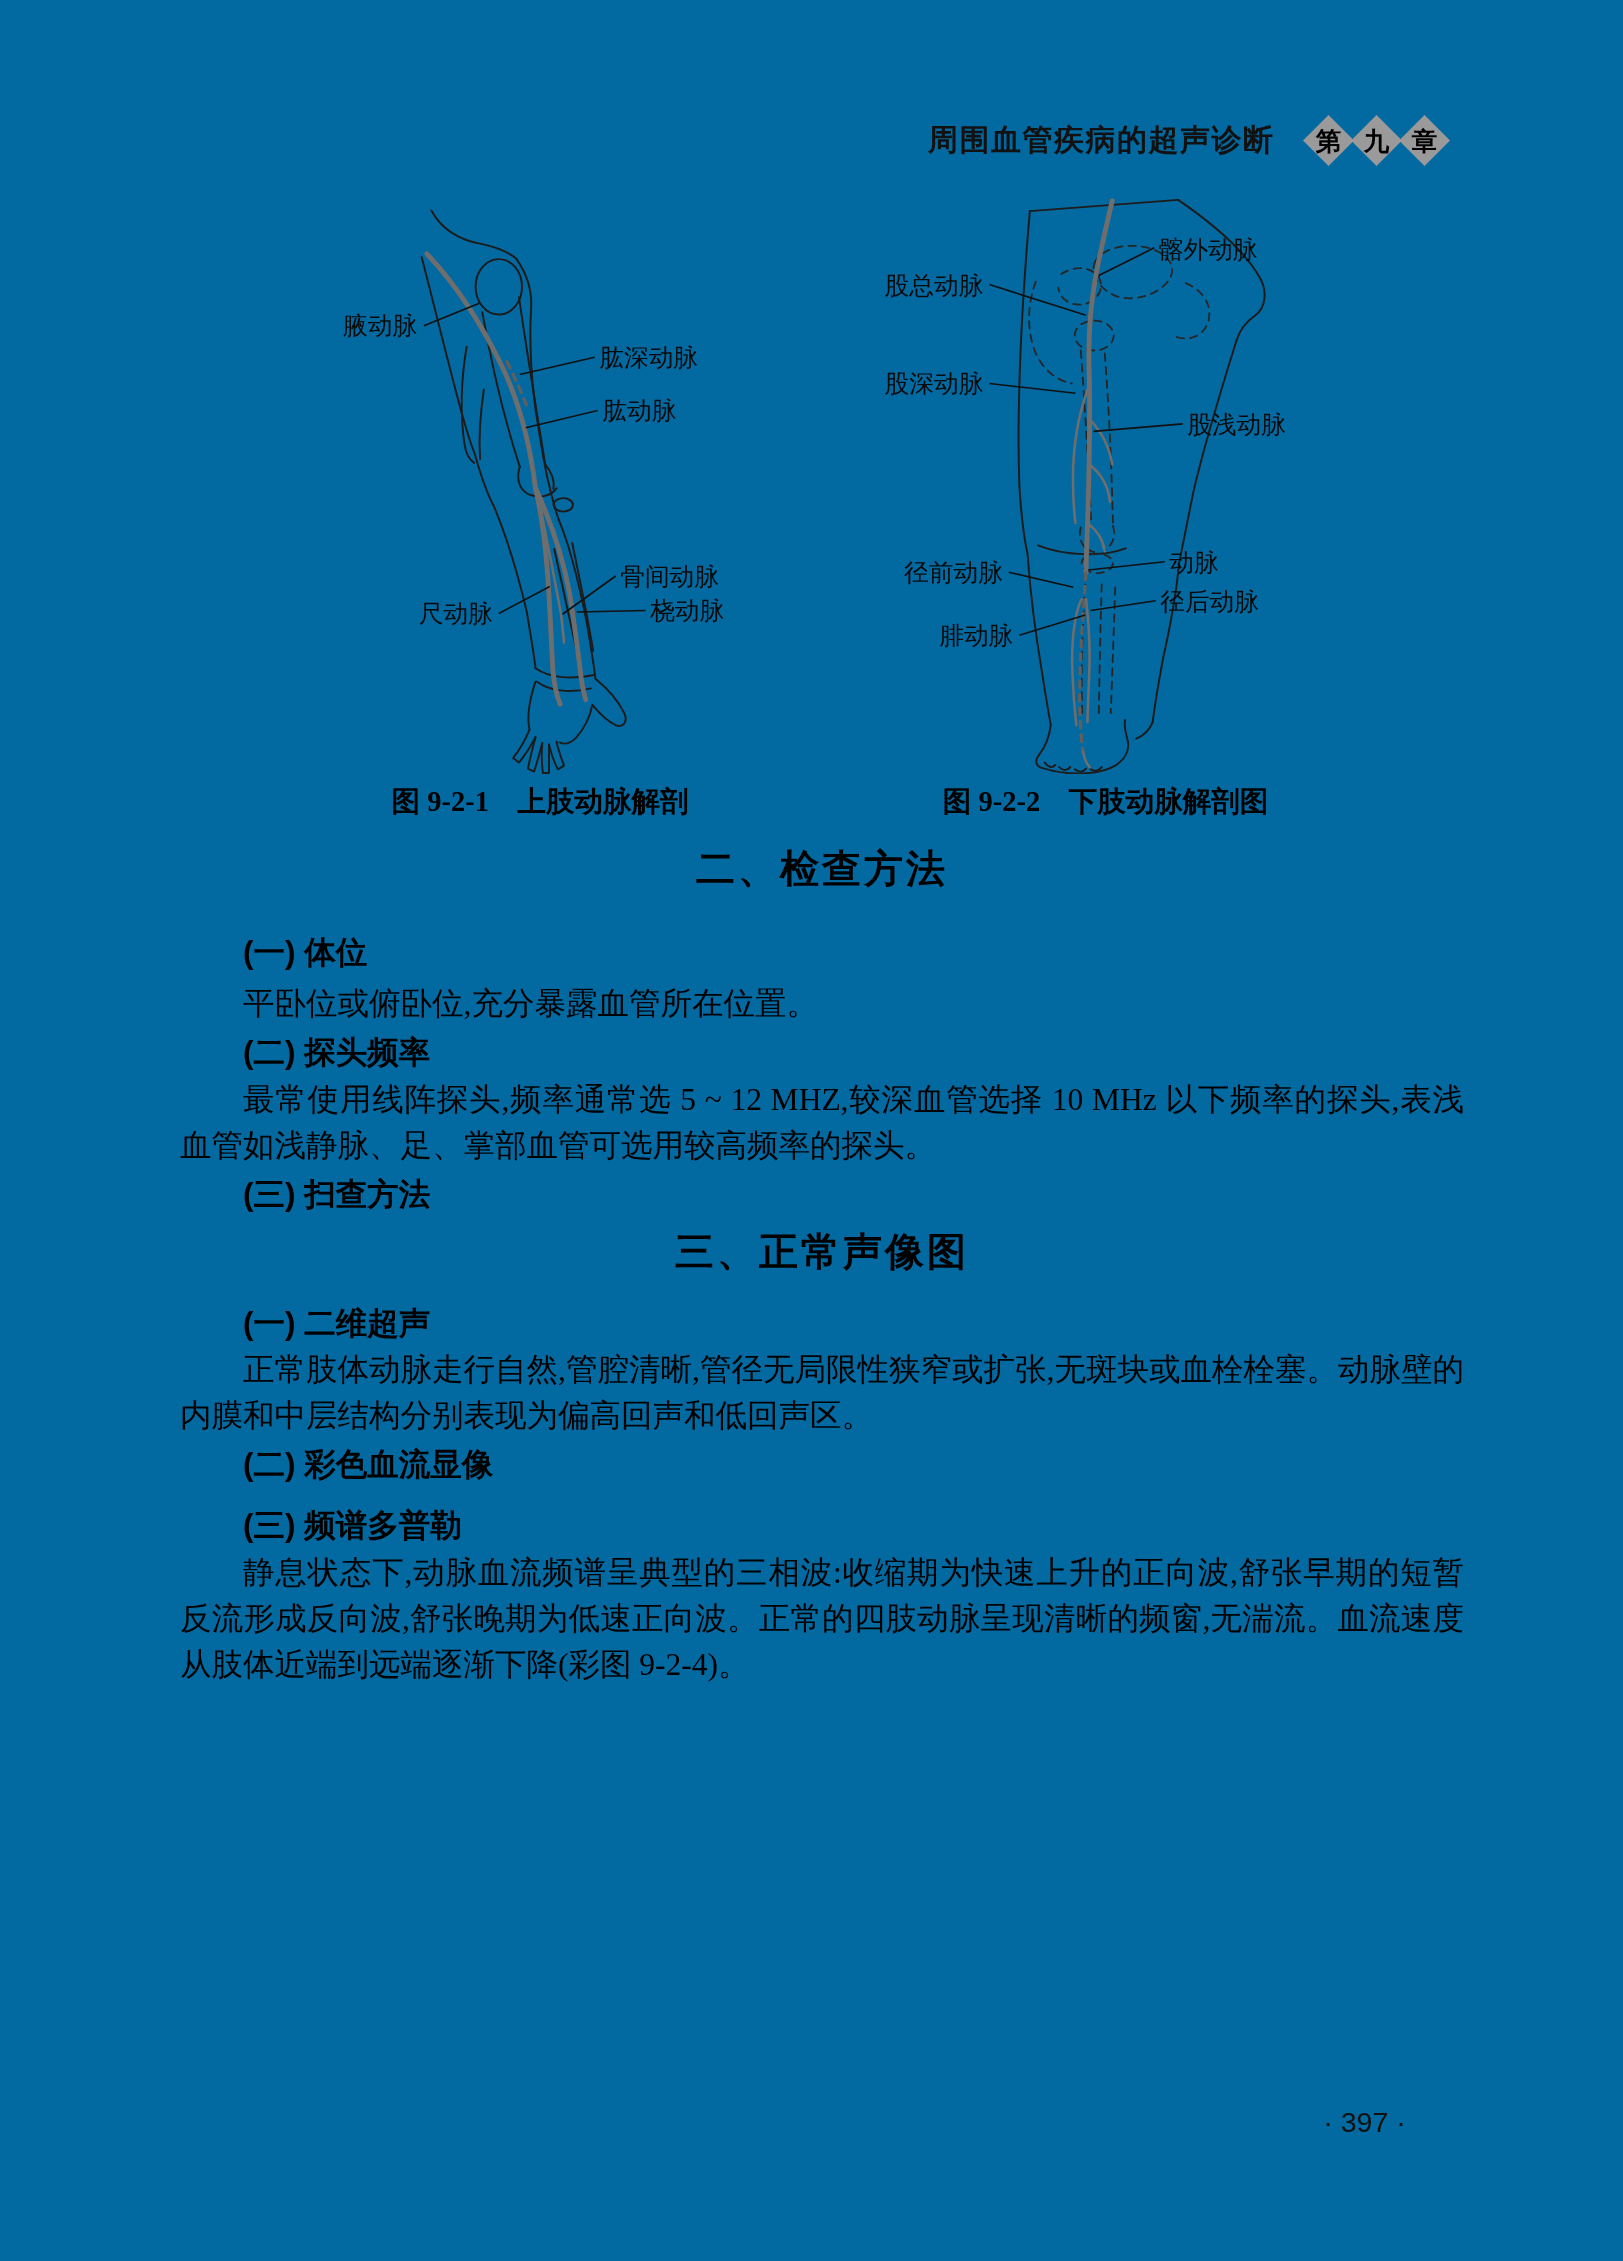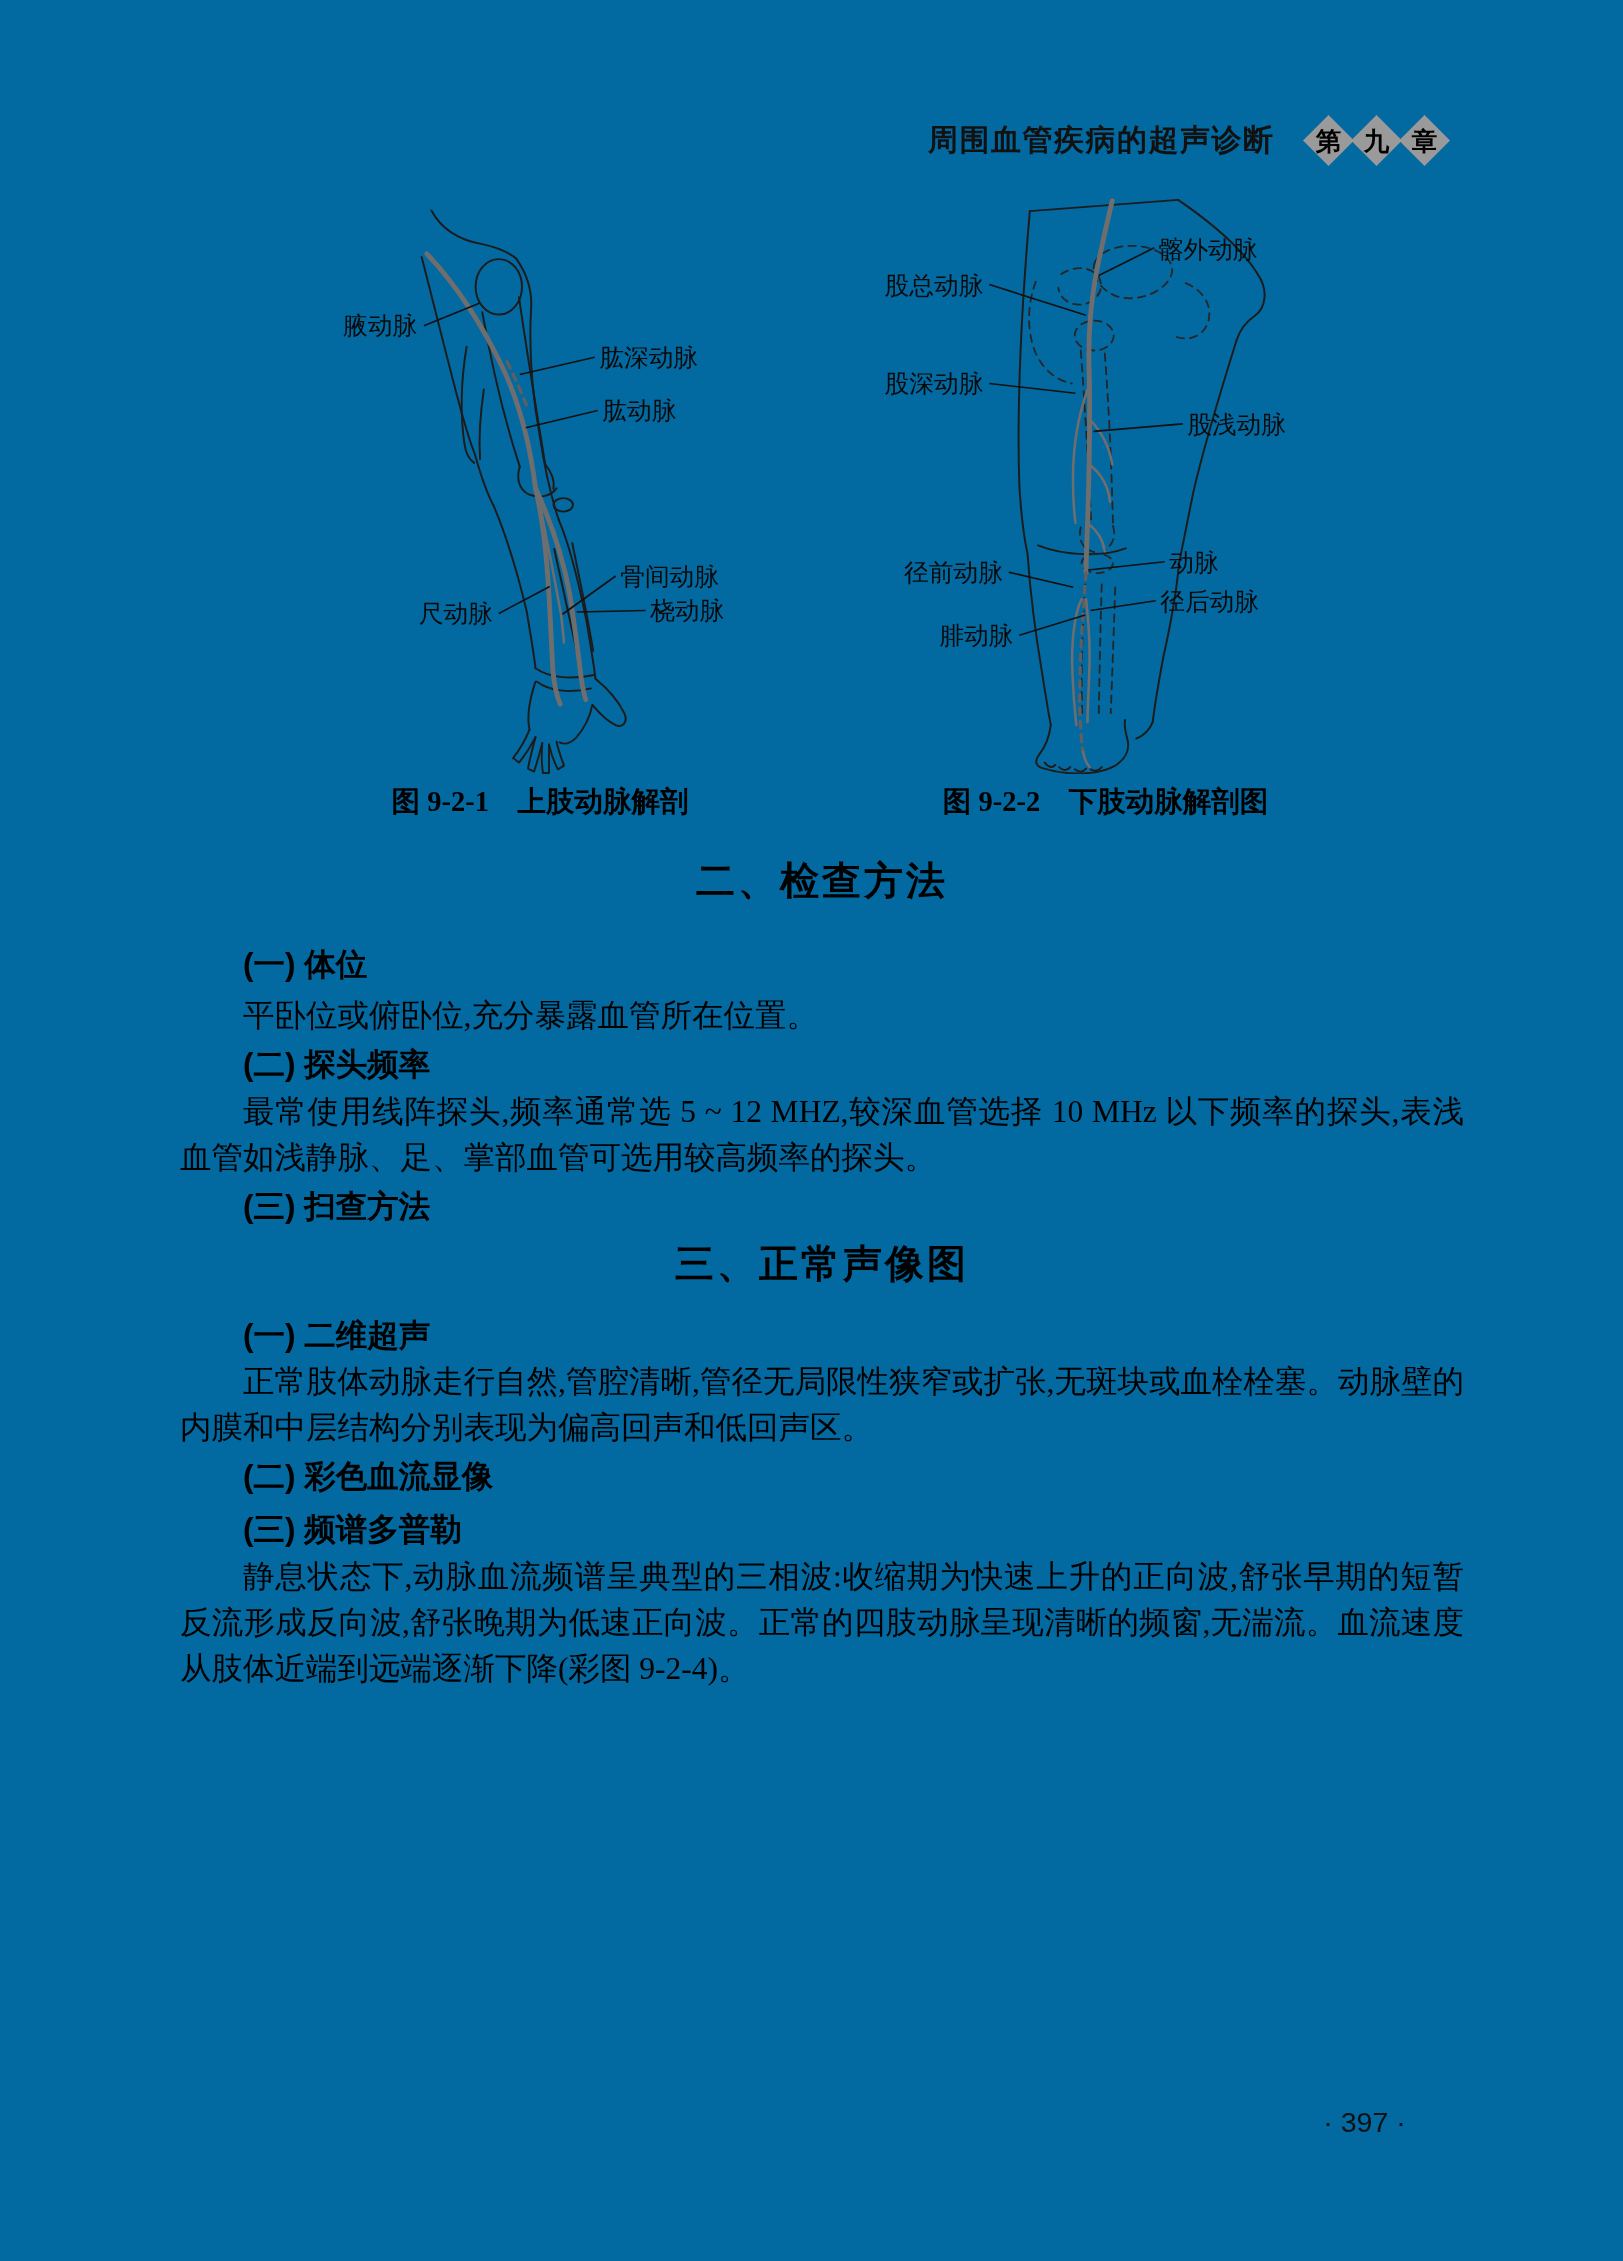--- a/index.html
+++ b/index.html
@@ -49,33 +49,33 @@
   
   .content{
     position:absolute;left:180px;top:846px;width:1284px;
     font-size:31.5px;line-height:46px;
   }
   .sec-title{
     font-size:39px;line-height:45px;font-weight:700;
     text-align:center;margin:0;letter-spacing:3px;
     font-family:"Liberation Serif","DejaVu Serif",serif;
   }
-  #sec-title-1{margin-top:12px;}
+  #sec-title-1{}
   #sec-title-2{margin-top:15px;}
   .sub-heading{
     font-family:"Liberation Sans","DejaVu Sans",sans-serif;
     font-weight:700;font-size:31.5px;line-height:39px;
     margin:0;padding-left:63px;
   }
   .para{
     margin:0;text-indent:63px;
     text-align:justify;text-align-last:left;
   }
   .mt56{margin-top:42px;} .mt40{margin-top:30px;}
-  .mt12{margin-top:9px;} .mt10{margin-top:14px;}
+  .mt12{margin-top:9px;} .mt10{margin-top:22px;}
   .mt8{margin-top:6px;}   .mt6{margin-top:4.5px;}
   
   .page-number{
     position:absolute;top:2106px;left:1267px;width:195px;
     text-align:center;font-size:28.5px;color:#111;
     font-family:"Liberation Sans","DejaVu Sans",sans-serif;
   }
 </style>
 </head>
 <body>

